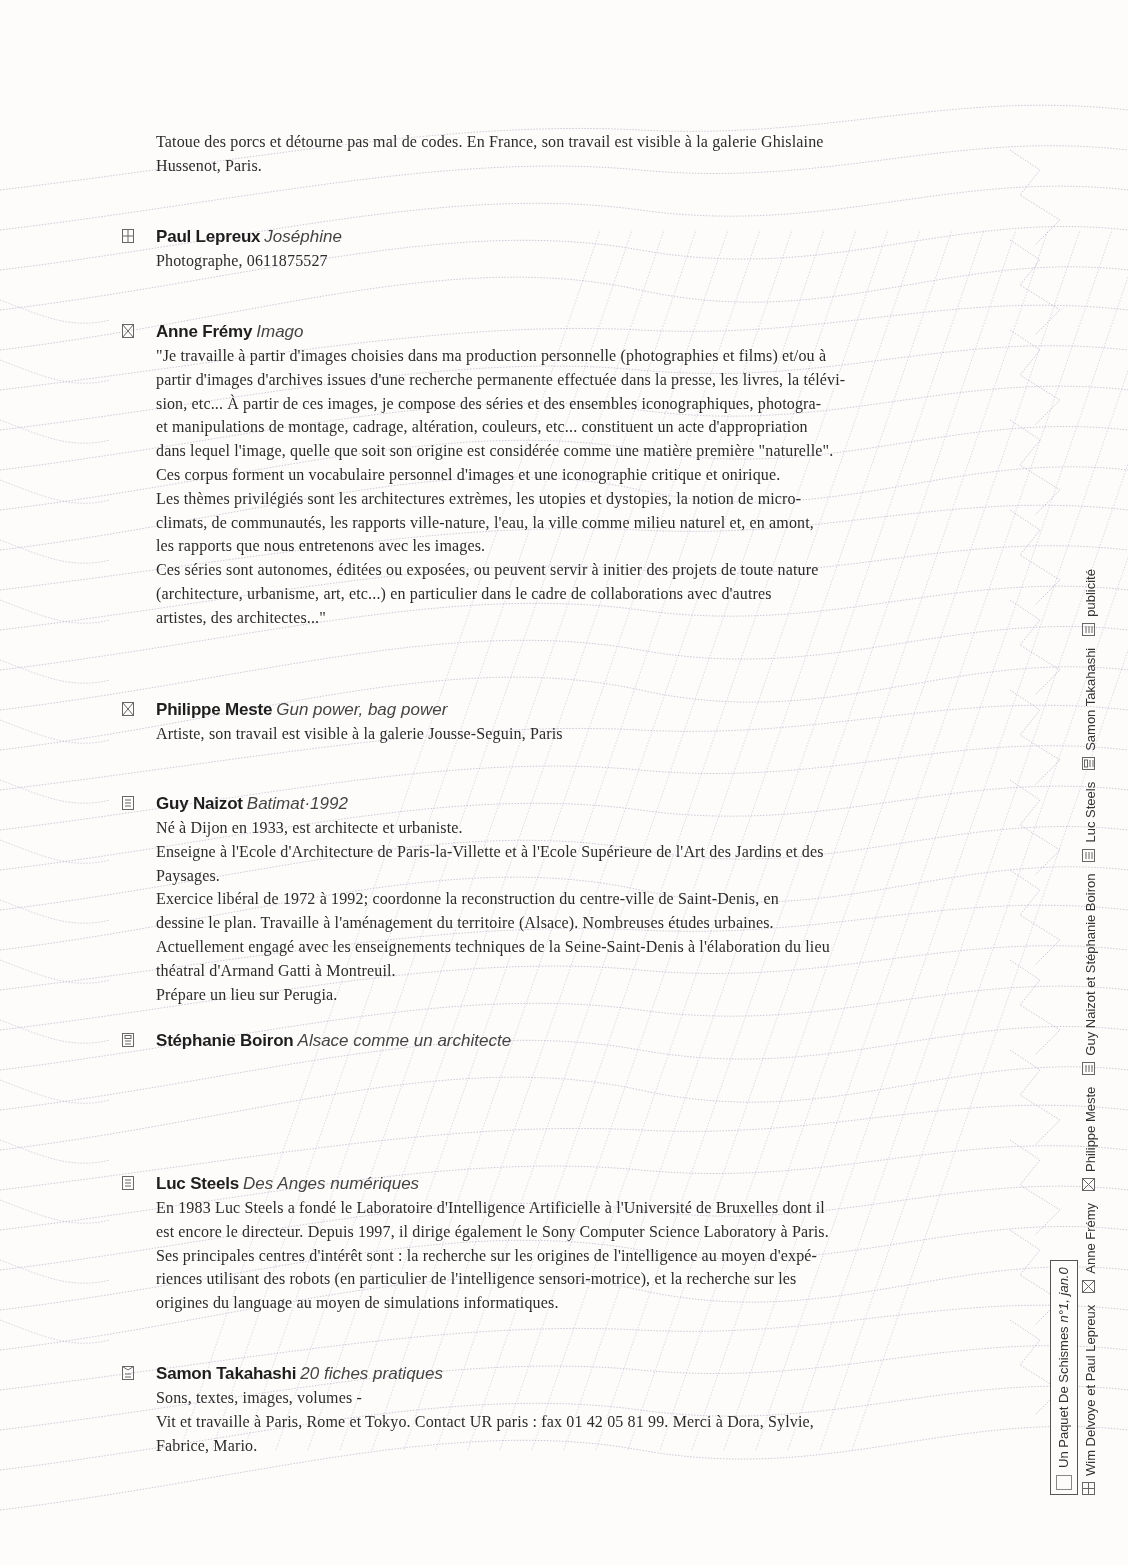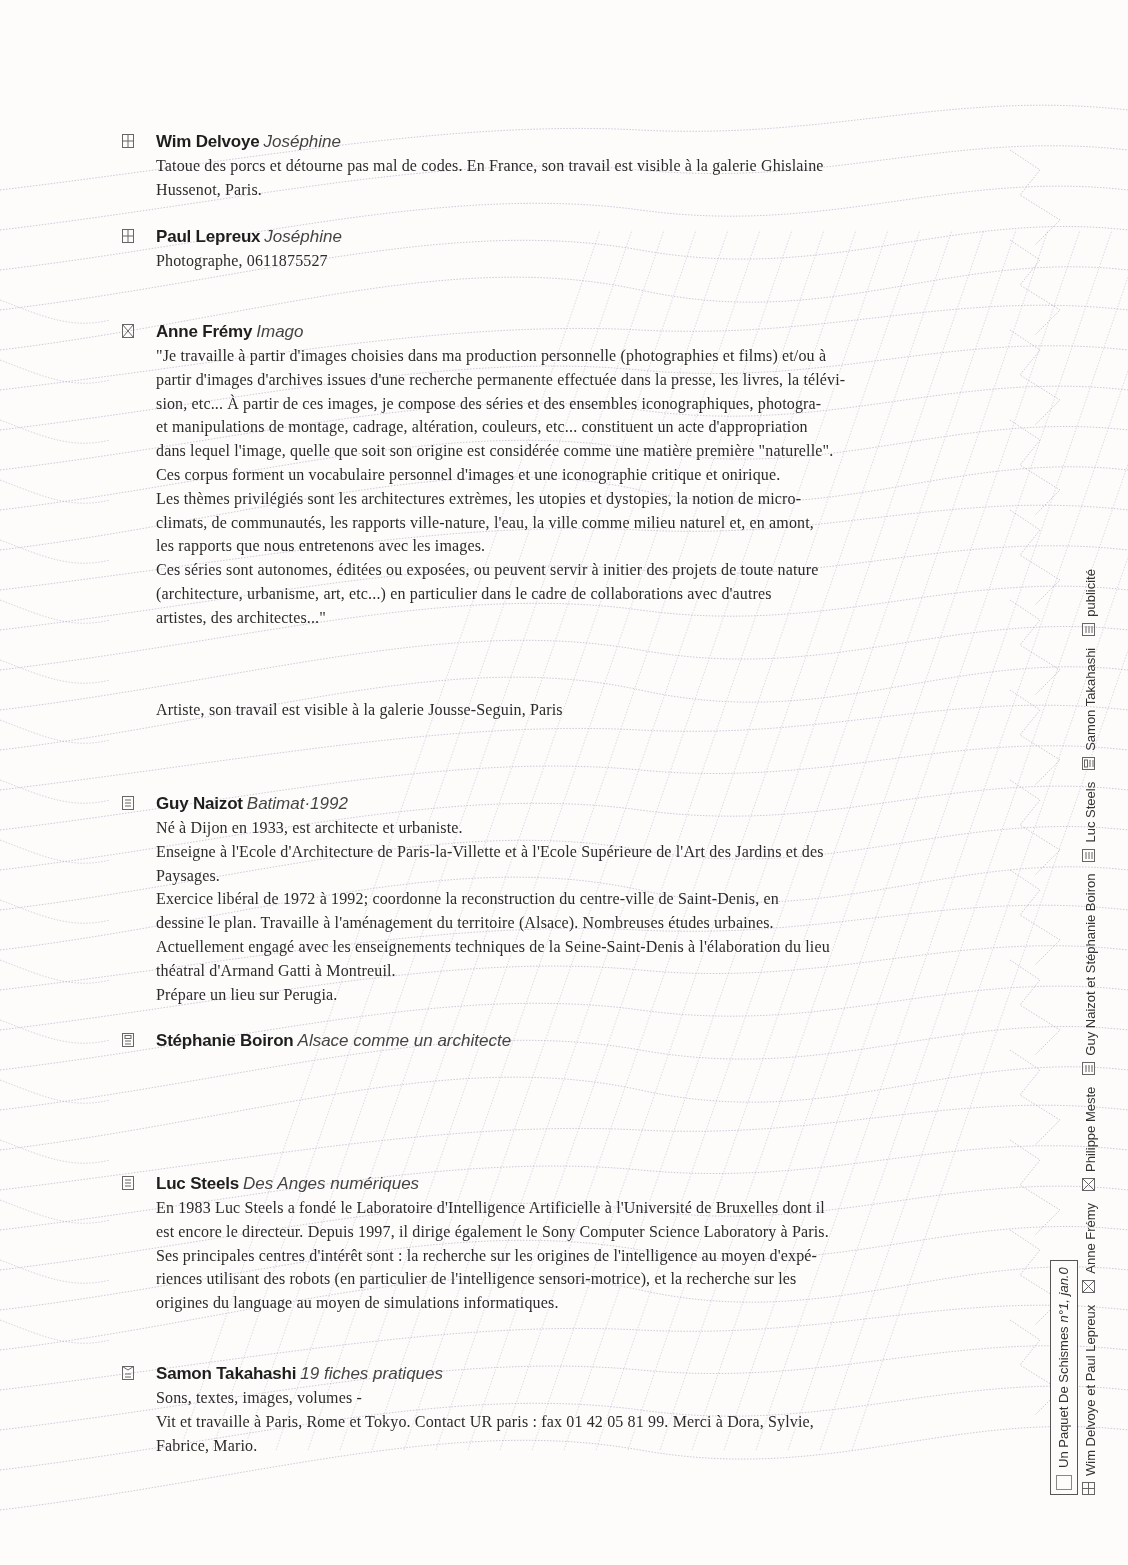--- a/index.html
+++ b/index.html
@@ -120,30 +120,20 @@
     <path d="M 0 1020 C 40 1035, 70 1050, 110 1040" fill="none" stroke="#9a97b8" stroke-width="0.9" stroke-dasharray="1.5 1.5" opacity="0.45"></path>
     <path d="M 0 1080 C 40 1095, 70 1110, 110 1100" fill="none" stroke="#9a97b8" stroke-width="0.9" stroke-dasharray="1.5 1.5" opacity="0.45"></path>
     <path d="M 0 1140 C 40 1155, 70 1170, 110 1160" fill="none" stroke="#9a97b8" stroke-width="0.9" stroke-dasharray="1.5 1.5" opacity="0.45"></path>
     <path d="M 0 1200 C 40 1215, 70 1230, 110 1220" fill="none" stroke="#9a97b8" stroke-width="0.9" stroke-dasharray="1.5 1.5" opacity="0.45"></path>
     <path d="M 0 1260 C 40 1275, 70 1290, 110 1280" fill="none" stroke="#9a97b8" stroke-width="0.9" stroke-dasharray="1.5 1.5" opacity="0.45"></path>
     <path d="M 0 1320 C 40 1335, 70 1350, 110 1340" fill="none" stroke="#9a97b8" stroke-width="0.9" stroke-dasharray="1.5 1.5" opacity="0.45"></path>
   </svg>
 
 <div class="content" id="artist-list">
     <div class="entry" style="top: 130px;">
-      <div class="head">
-      <span class="icon">
-          <svg width="12" height="14" viewBox="0 0 12 14">
-            <rect x="0.5" y="0.5" width="11" height="13" fill="none" stroke="#666"></rect>
-             <line x1="6" y1="0.5" x2="6" y2="13.5" stroke="#666"></line>
-             <line x1="0.5" y1="7" x2="11.5" y2="7" stroke="#666"></line>
-          </svg>
-        </span>
-      <span class="name"><b>Wim Delvoye</b><i>Joséphine</i></span>
-    </div>
       <div class="body">
         <p>Tatoue des porcs et détourne pas mal de codes. En France, son travail est visible à la galerie Ghislaine</p>
         <p>Hussenot, Paris.</p>
       </div>
     </div>
     <div class="entry" style="top: 225px;">
       <div class="head">
       <span class="icon">
           <svg width="12" height="14" viewBox="0 0 12 14">
             <rect x="0.5" y="0.5" width="11" height="13" fill="none" stroke="#666"></rect>
@@ -177,20 +167,30 @@
         <p>Ces corpus forment un vocabulaire personnel d'images et une iconographie critique et onirique.</p>
         <p>Les thèmes privilégiés sont les architectures extrèmes, les utopies et dystopies, la notion de micro-</p>
         <p>climats, de communautés, les rapports ville-nature, l'eau, la ville comme milieu naturel et, en amont,</p>
         <p>les rapports que nous entretenons avec les images.</p>
         <p>Ces séries sont autonomes, éditées ou exposées, ou peuvent servir à initier des projets de toute nature</p>
         <p>(architecture, urbanisme, art, etc...) en particulier dans le cadre de collaborations avec d'autres</p>
         <p>artistes, des architectes..."</p>
       </div>
     </div>
     <div class="entry" style="top: 698px;">
+      <div class="head">
+      <span class="icon">
+          <svg width="12" height="14" viewBox="0 0 12 14">
+            <rect x="0.5" y="0.5" width="11" height="13" fill="none" stroke="#666"></rect>
+             <line x1="0.5" y1="0.5" x2="11.5" y2="13.5" stroke="#666"></line>
+             <line x1="11.5" y1="0.5" x2="0.5" y2="13.5" stroke="#666"></line>
+          </svg>
+        </span>
+      <span class="name"><b>Philippe Meste</b><i>Gun power, bag power</i></span>
+    </div>
       <div class="body">
         <p>Artiste, son travail est visible à la galerie Jousse-Seguin, Paris</p>
       </div>
     </div>
     <div class="entry" style="top: 792px;">
       <div class="head">
       <span class="icon">
           <svg width="12" height="14" viewBox="0 0 12 14">
             <rect x="0.5" y="0.5" width="11" height="13" fill="none" stroke="#666"></rect>
              <line x1="3" y1="4" x2="9" y2="4" stroke="#666"></line>
@@ -247,21 +247,21 @@
     <div class="entry" style="top: 1362px;">
       <div class="head">
       <span class="icon">
           <svg width="12" height="14" viewBox="0 0 12 14">
             <rect x="0.5" y="0.5" width="11" height="13" fill="none" stroke="#666"></rect>
              <polyline points="0.5,0.5 6,4 11.5,0.5" fill="none" stroke="#666"></polyline>
              <line x1="3" y1="8" x2="9" y2="8" stroke="#666"></line>
              <line x1="3" y1="11" x2="9" y2="11" stroke="#666"></line>
           </svg>
         </span>
-      <span class="name"><b>Samon Takahashi</b><i>19 fiches pratiques</i></span>
+      <span class="name"><b>Samon Takahashi</b><i>20 fiches pratiques</i></span>
     </div>
       <div class="body">
         <p>Sons, textes, images, volumes -</p>
         <p>Vit et travaille à Paris, Rome et Tokyo. Contact UR paris : fax 01 42 05 81 99. Merci à Dora, Sylvie,</p>
         <p>Fabrice, Mario.</p>
       </div>
     </div>
   </div>
 
 <div class="sidebar">

